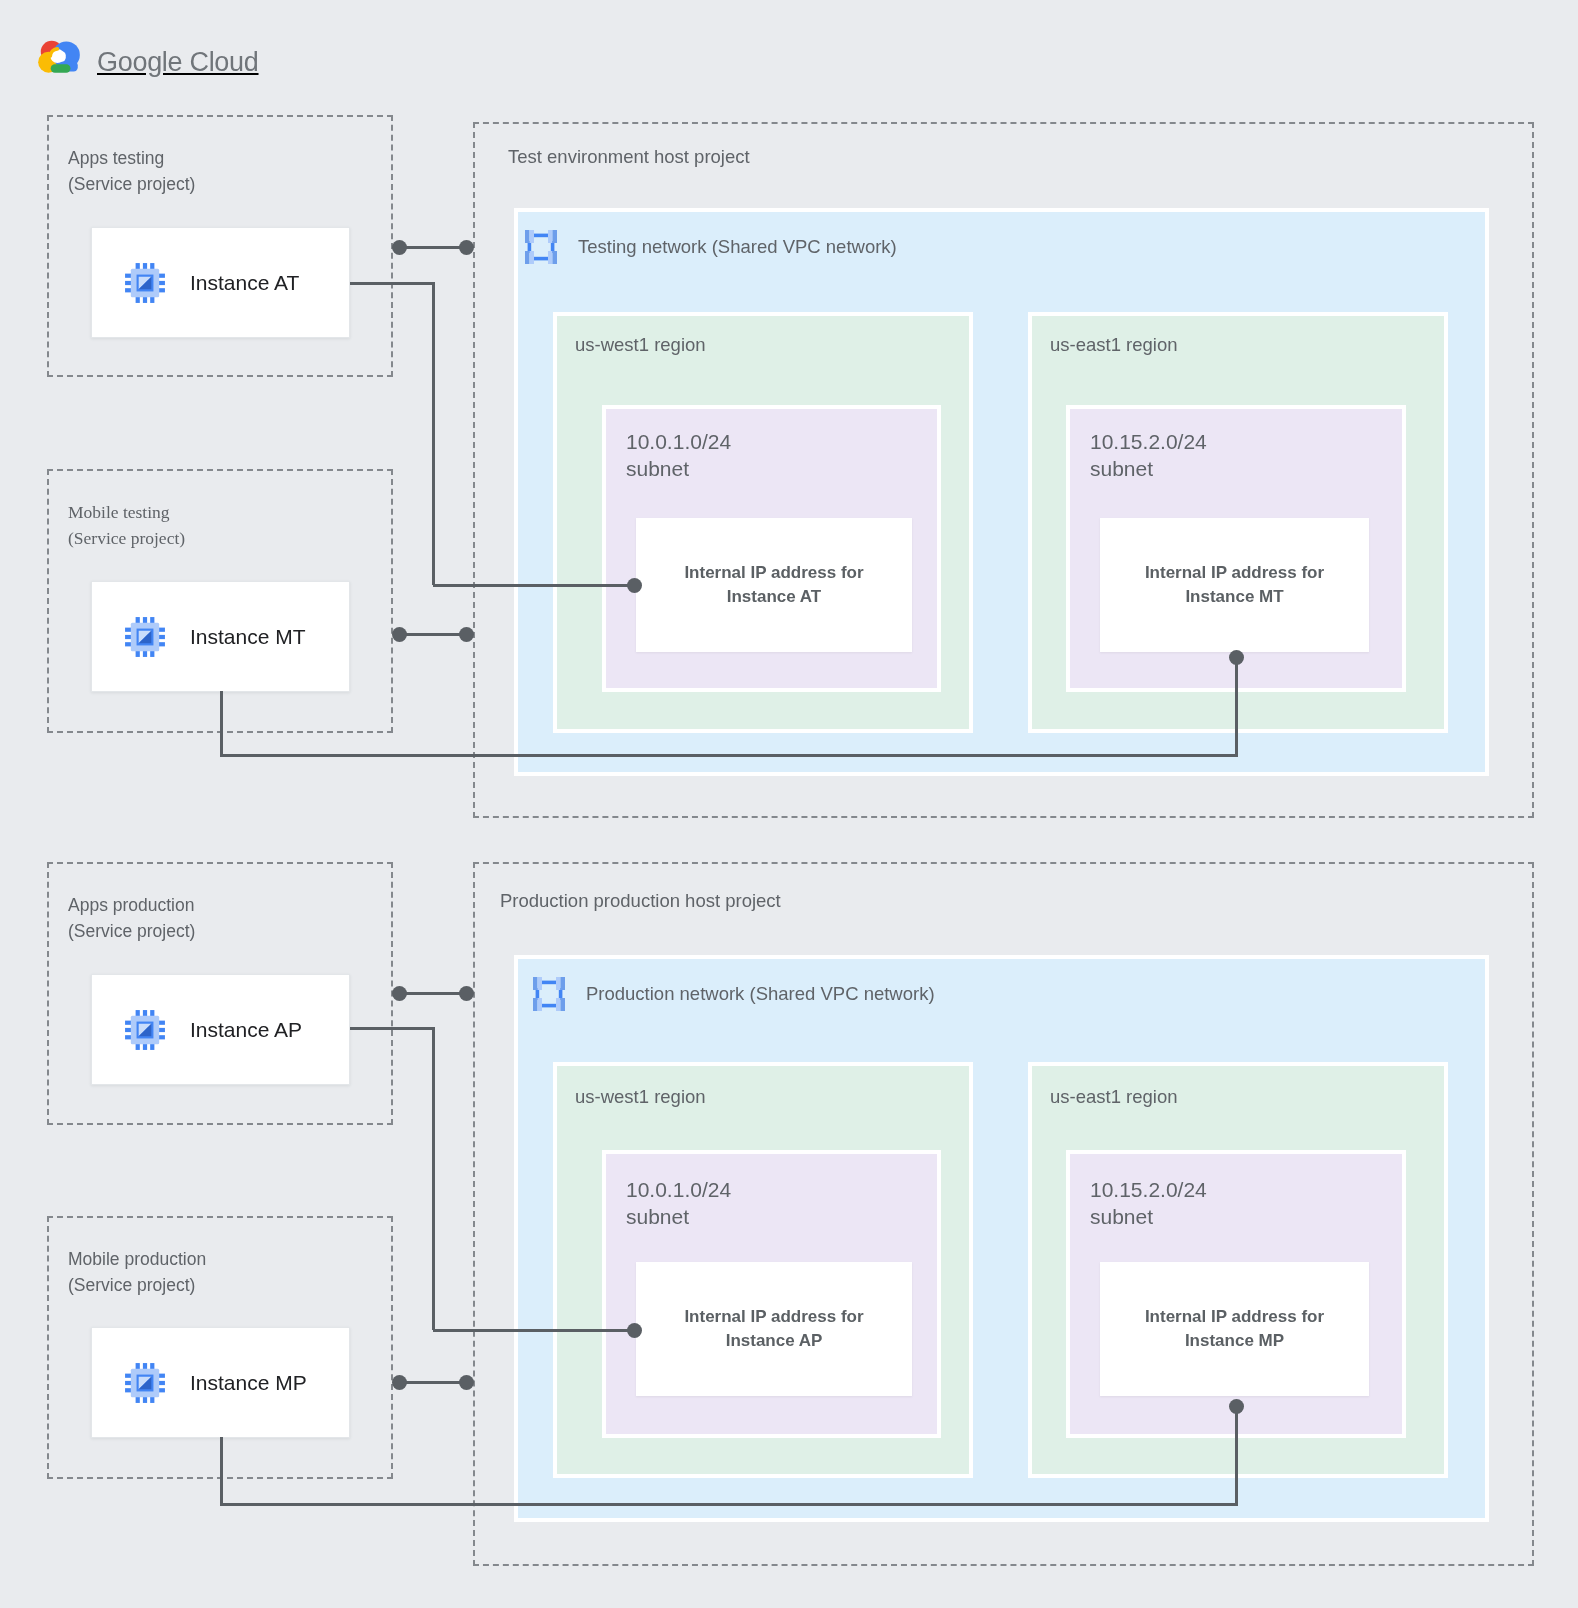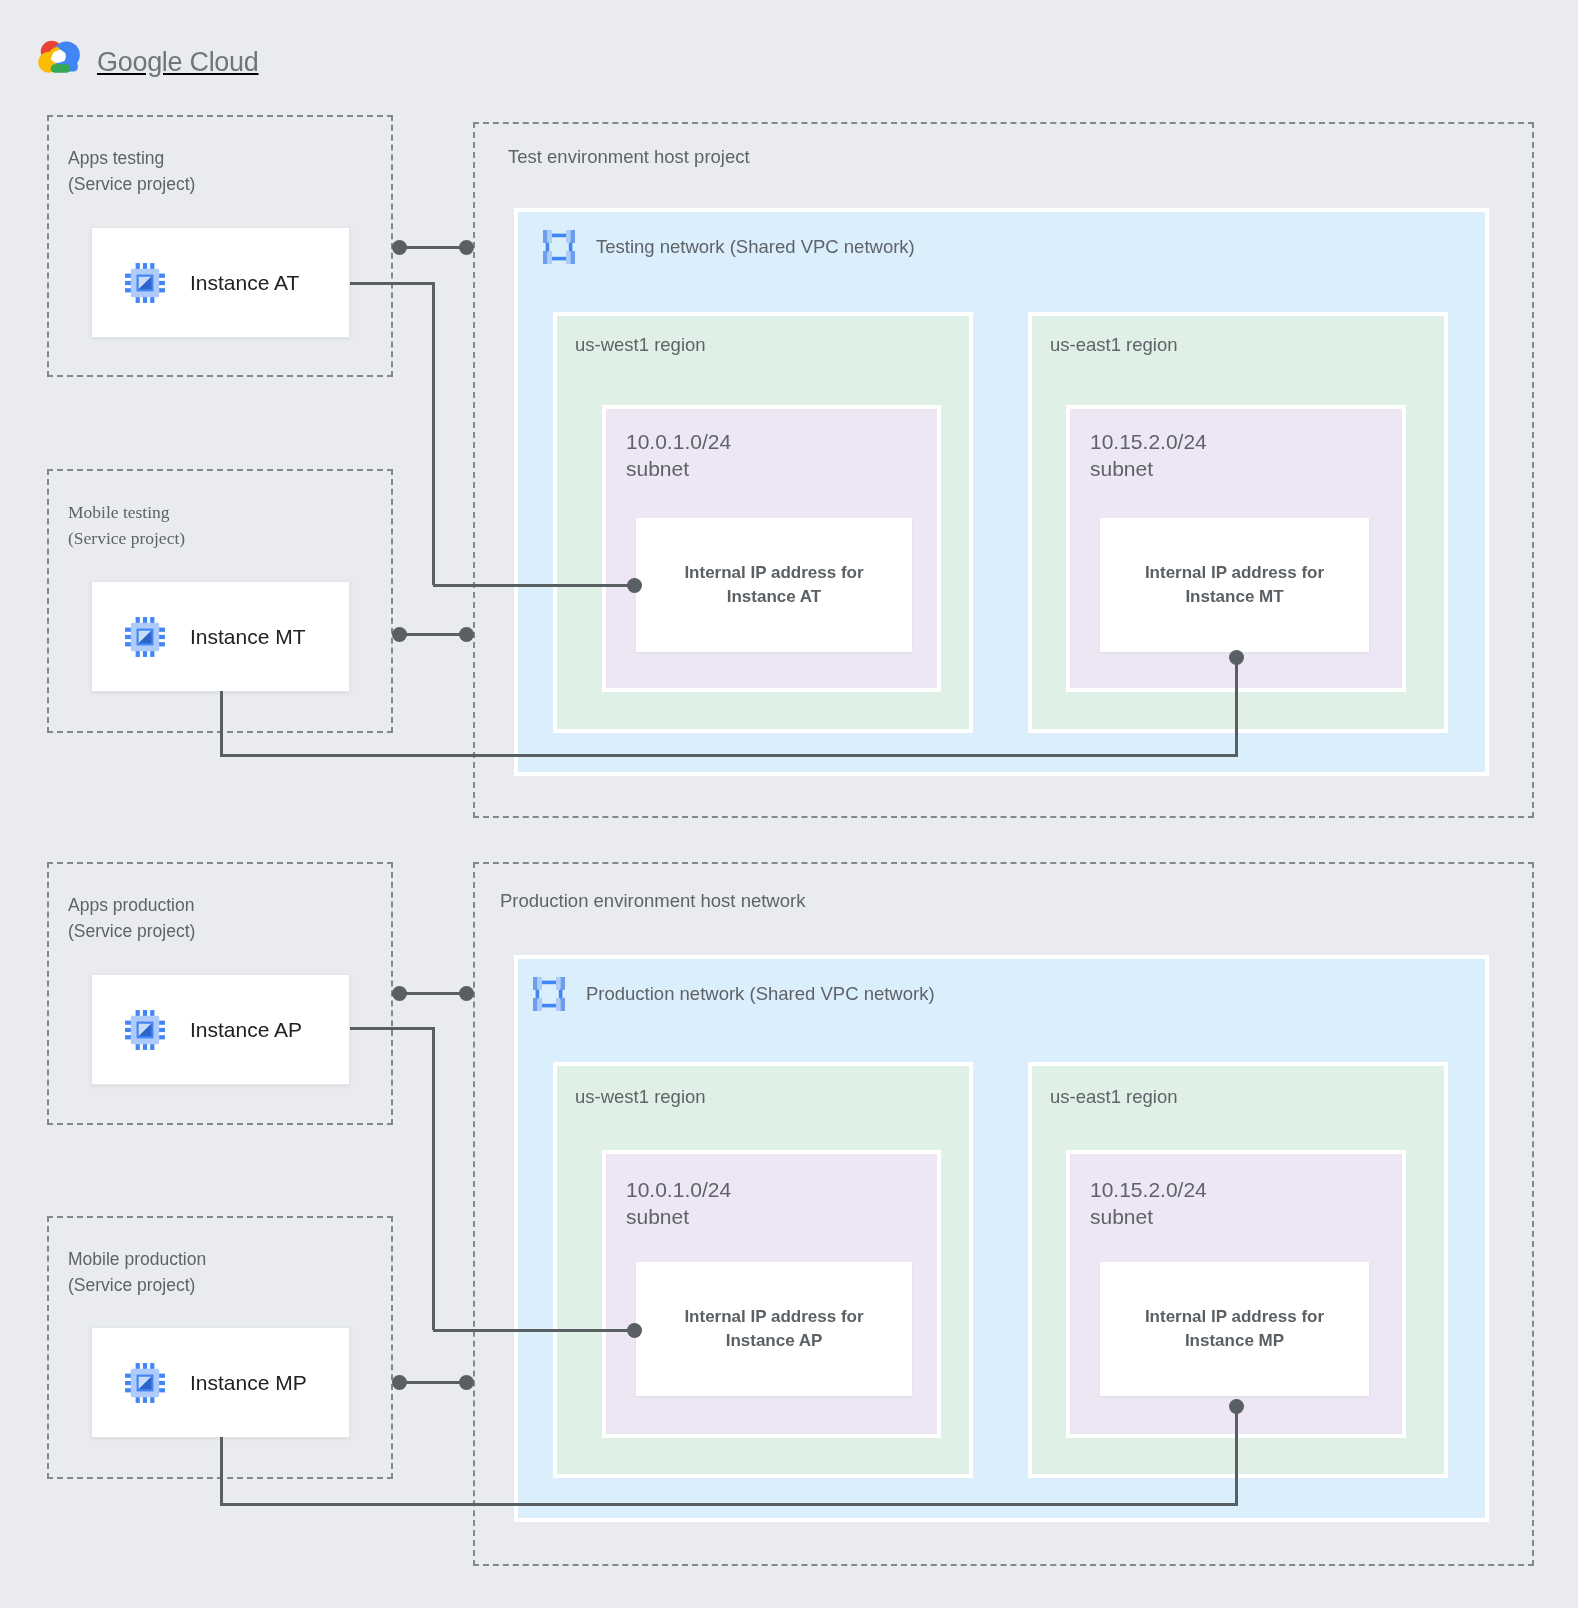--- a/index.html
+++ b/index.html
@@ -75,26 +75,26 @@
   </div>
   <div class="abs sp-title" style="left:68px; top:1246px;">
     <div>Mobile production</div>
     <div>(Service project)</div>
   </div>
 
   <div class="abs dashed-box" style="left:473px; top:122px; width:1061px; height:696px;"></div>
   <div class="abs hd" style="left:500px; top:146px;margin-left:8px;">Test environment host project</div>
 
   <div class="abs dashed-box" style="left:473px; top:862px; width:1061px; height:704px;"></div>
-  <div class="abs hd" style="left:500px; top:890px;">Production environment host network</div>
+  <div class="abs hd" style="left:500px; top:890px;">Production production host project</div>
 
   <div class="abs blue-box" style="left:514px; top:208px; width:975px; height:568px;"></div>
   <div class="abs blue-box" style="left:514px; top:955px; width:975px; height:567px;"></div>
 
-  <div class="abs net-row" style="left:540px; top:228px;">
+  <div class="abs net-row" style="left:522px; top:228px;">
     <span style="display:inline-block; width:38px; height:38px;">
       <svg width="38" height="38" viewBox="0 0 38 38">
         <rect x="12" y="5.6" width="14" height="3.6" fill="#4285F4"></rect>
         <rect x="12" y="28.8" width="14" height="3.6" fill="#4285F4"></rect>
         <rect x="5.6" y="13" width="3.6" height="12" fill="#4285F4"></rect>
         <rect x="28.8" y="13" width="3.6" height="12" fill="#4285F4"></rect>
         <rect x="3" y="2" width="4.5" height="13" fill="#6D9EEB"></rect>
           <rect x="7.5" y="2" width="4.5" height="13" fill="#AECBFA"></rect>
         <rect x="26" y="2" width="4.5" height="13" fill="#AECBFA"></rect>
           <rect x="30.5" y="2" width="4.5" height="13" fill="#6D9EEB"></rect>

